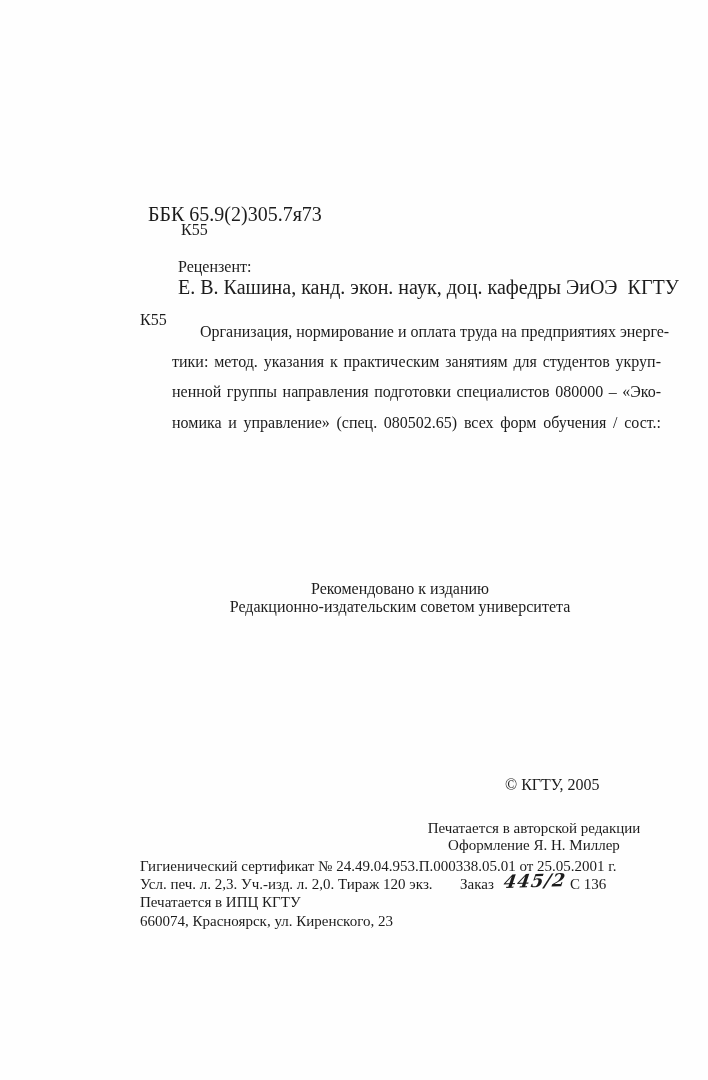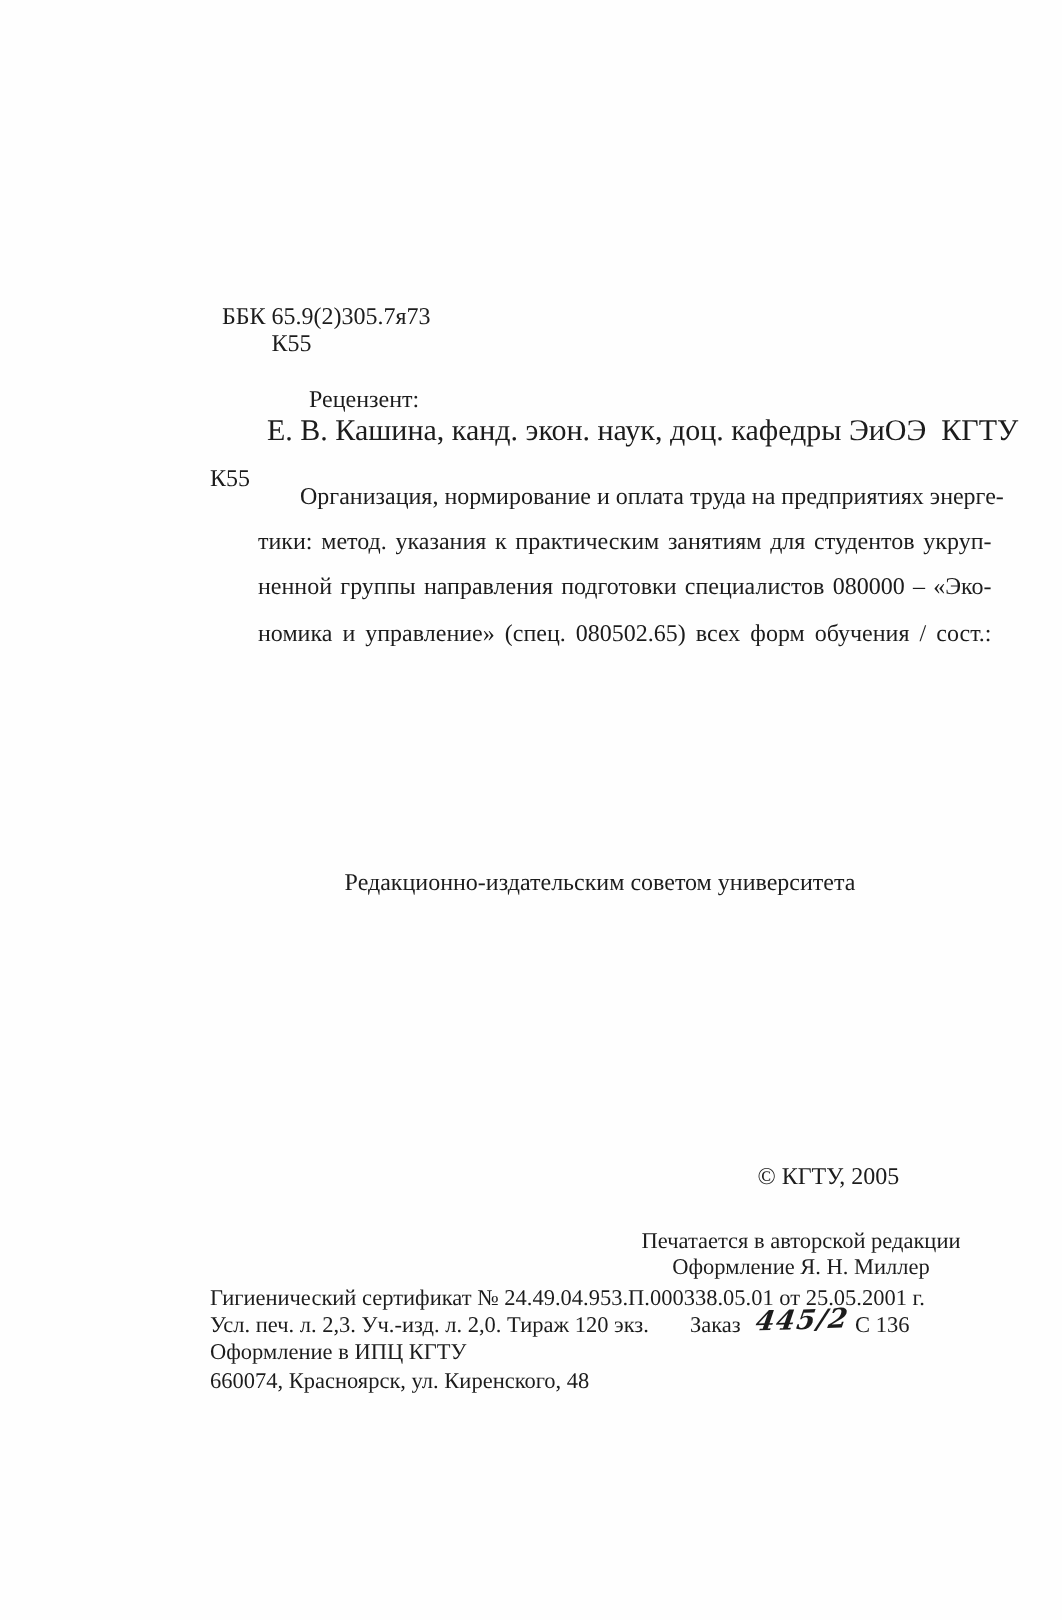--- a/index.html
+++ b/index.html
@@ -17,25 +17,25 @@
     overflow: hidden;
   }
   .scan {
     position: absolute;
     inset: 0;
     filter: blur(0.3px);
   }
   .abs { position: absolute; }
 
   
-  .bbk-class { left: 148px; top: 203px; font-size: 16px; }
+  .bbk-class { left: 148px; top: 203px; font-size: 20px; }
   .bbk-sign  { left: 181px; top: 221px; font-size: 16px; }
 
   
-  .reviewer-label { left: 178px; top: 258px; font-size: 16px; margin-left: 28px; }
+  .reviewer-label { left: 178px; top: 258px; font-size: 16px; }
   .reviewer-name  { left: 178px; top: 276px; font-size: 20px; white-space: pre-wrap; }
 
   
   .annot-code { left: 140px; top: 311px; font-size: 16px; }
   .annot-body {
     left: 172px; top: 311px; width: 489px;
     font-size: 16px; line-height: 18.2px;
   }
   .annot-line {
     text-align: justify;
@@ -91,36 +91,37 @@
 
     <div class="abs annot-code">К55</div>
     <div class="abs annot-body">
       <div class="annot-line first">Организация, нормирование и оплата труда на предприятиях энерге-</div>
       <div class="annot-line">тики: метод. указания к практическим занятиям для студентов укруп-</div>
       <div class="annot-line">ненной группы направления подготовки специалистов 080000 – «Эко-</div>
       <div class="annot-line">номика и управление» (спец. 080502.65) всех форм обучения / сост.:</div>
     </div>
 
     <div class="abs recommend">
+      <div>Рекомендовано к изданию</div>
       <div>Редакционно-издательским советом университета</div>
     </div>
 
     <div class="abs copyright">© КГТУ, 2005</div>
 
     <div class="abs edition">
       <div>Печатается в авторской редакции</div>
       <div>Оформление Я. Н. Миллер</div>
     </div>
 
     <div class="abs imprint">
       <div class="imprint-line">Гигиенический сертификат № 24.49.04.953.П.000338.05.01 от 25.05.2001 г.</div>
       <div class="imprint-line">
         <span>Усл. печ. л. 2,3. Уч.-изд. л. 2,0. Тираж 120 экз.</span>
         <span class="order-label">Заказ</span>
         <span class="order-number">445/2</span>
         <span class="c-number">С 136</span>
       </div>
-      <div class="imprint-line">Оформление в ИПЦ  КГТУ</div>
-      <div class="imprint-line">660074, Красноярск, ул. Киренского, 48</div>
+      <div class="imprint-line">Печатается в ИПЦ  КГТУ</div>
+      <div class="imprint-line">660074, Красноярск, ул. Киренского, 23</div>
     </div>
 
   </div>
 </div>
 
 </body></html>

